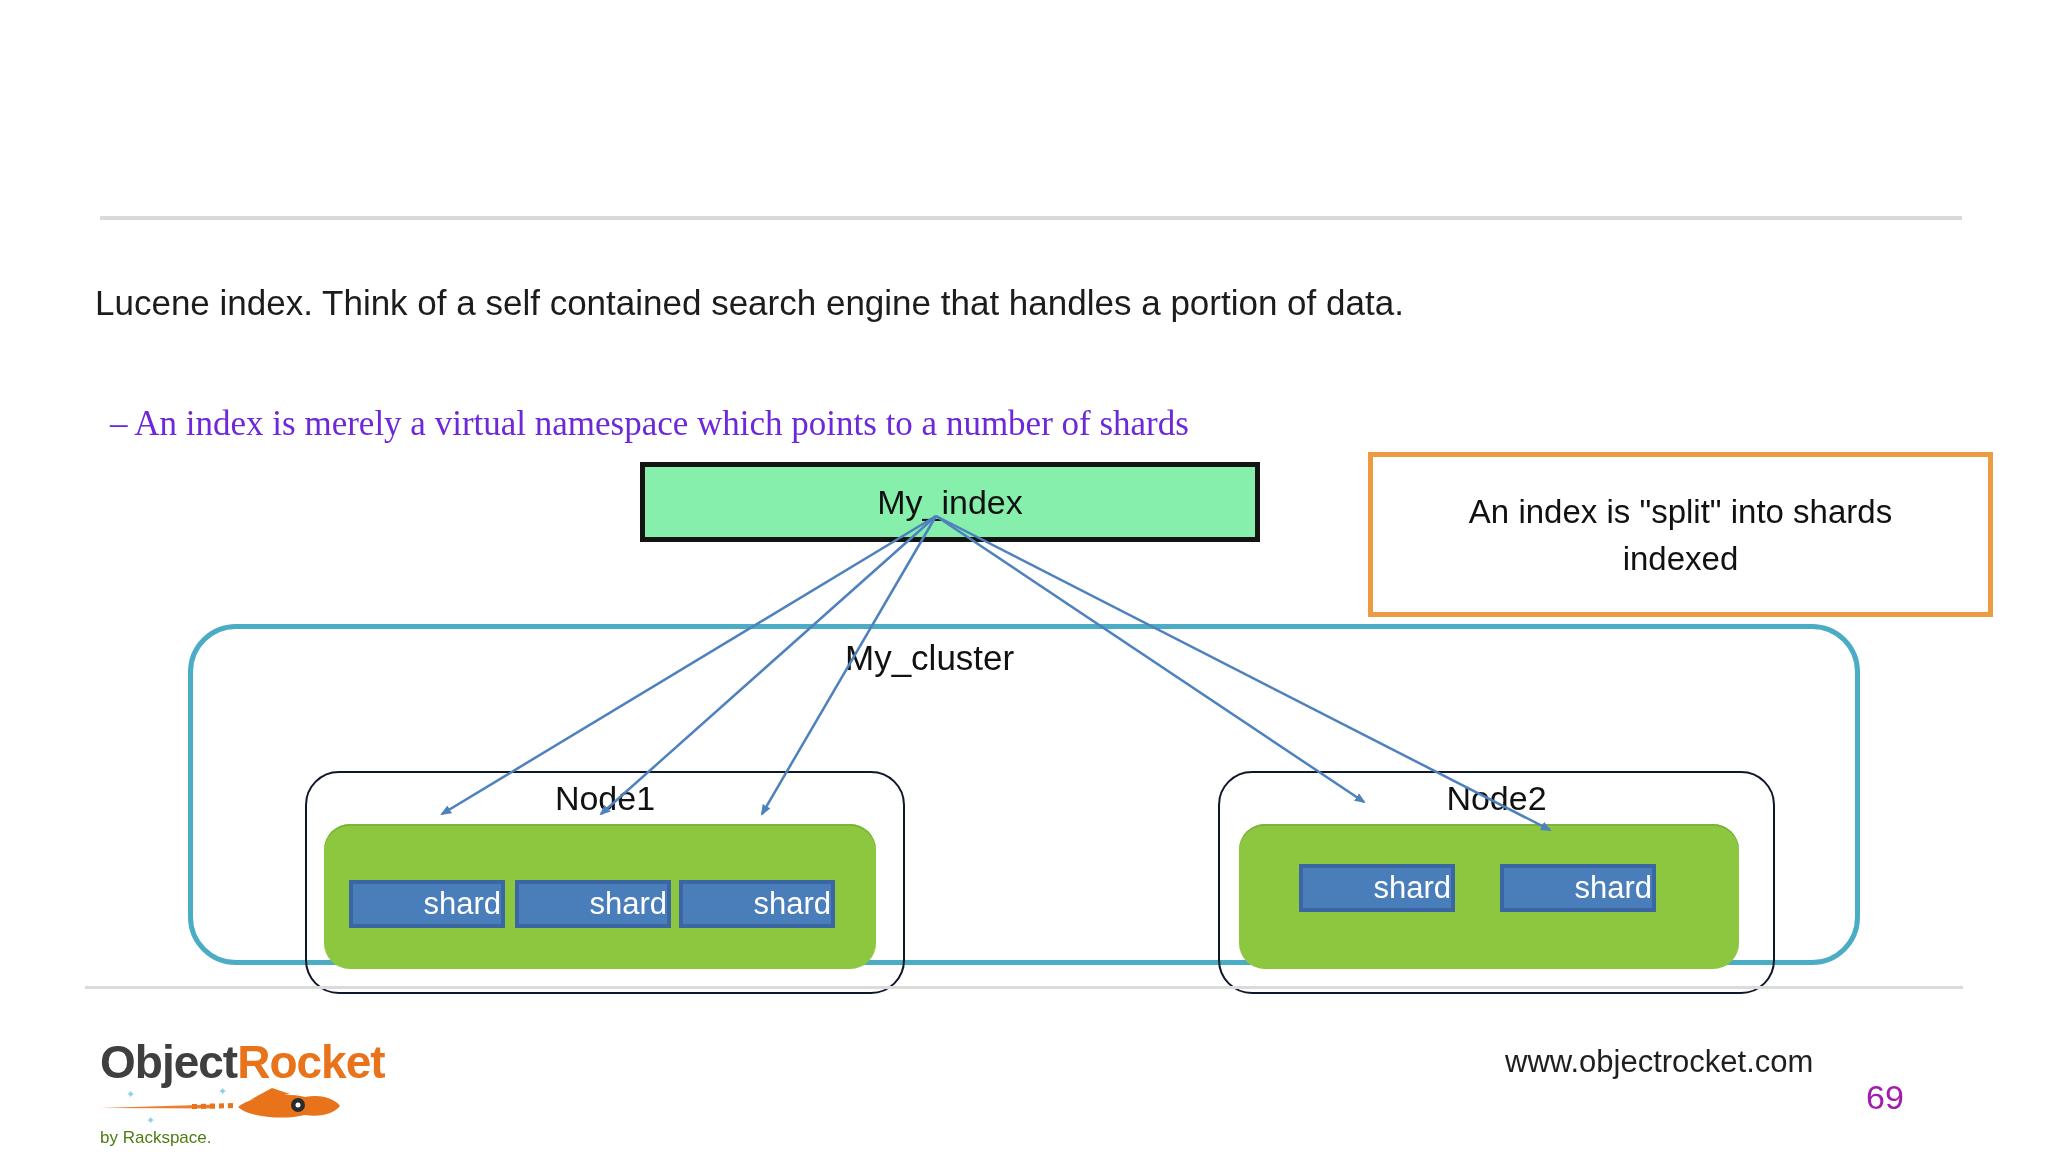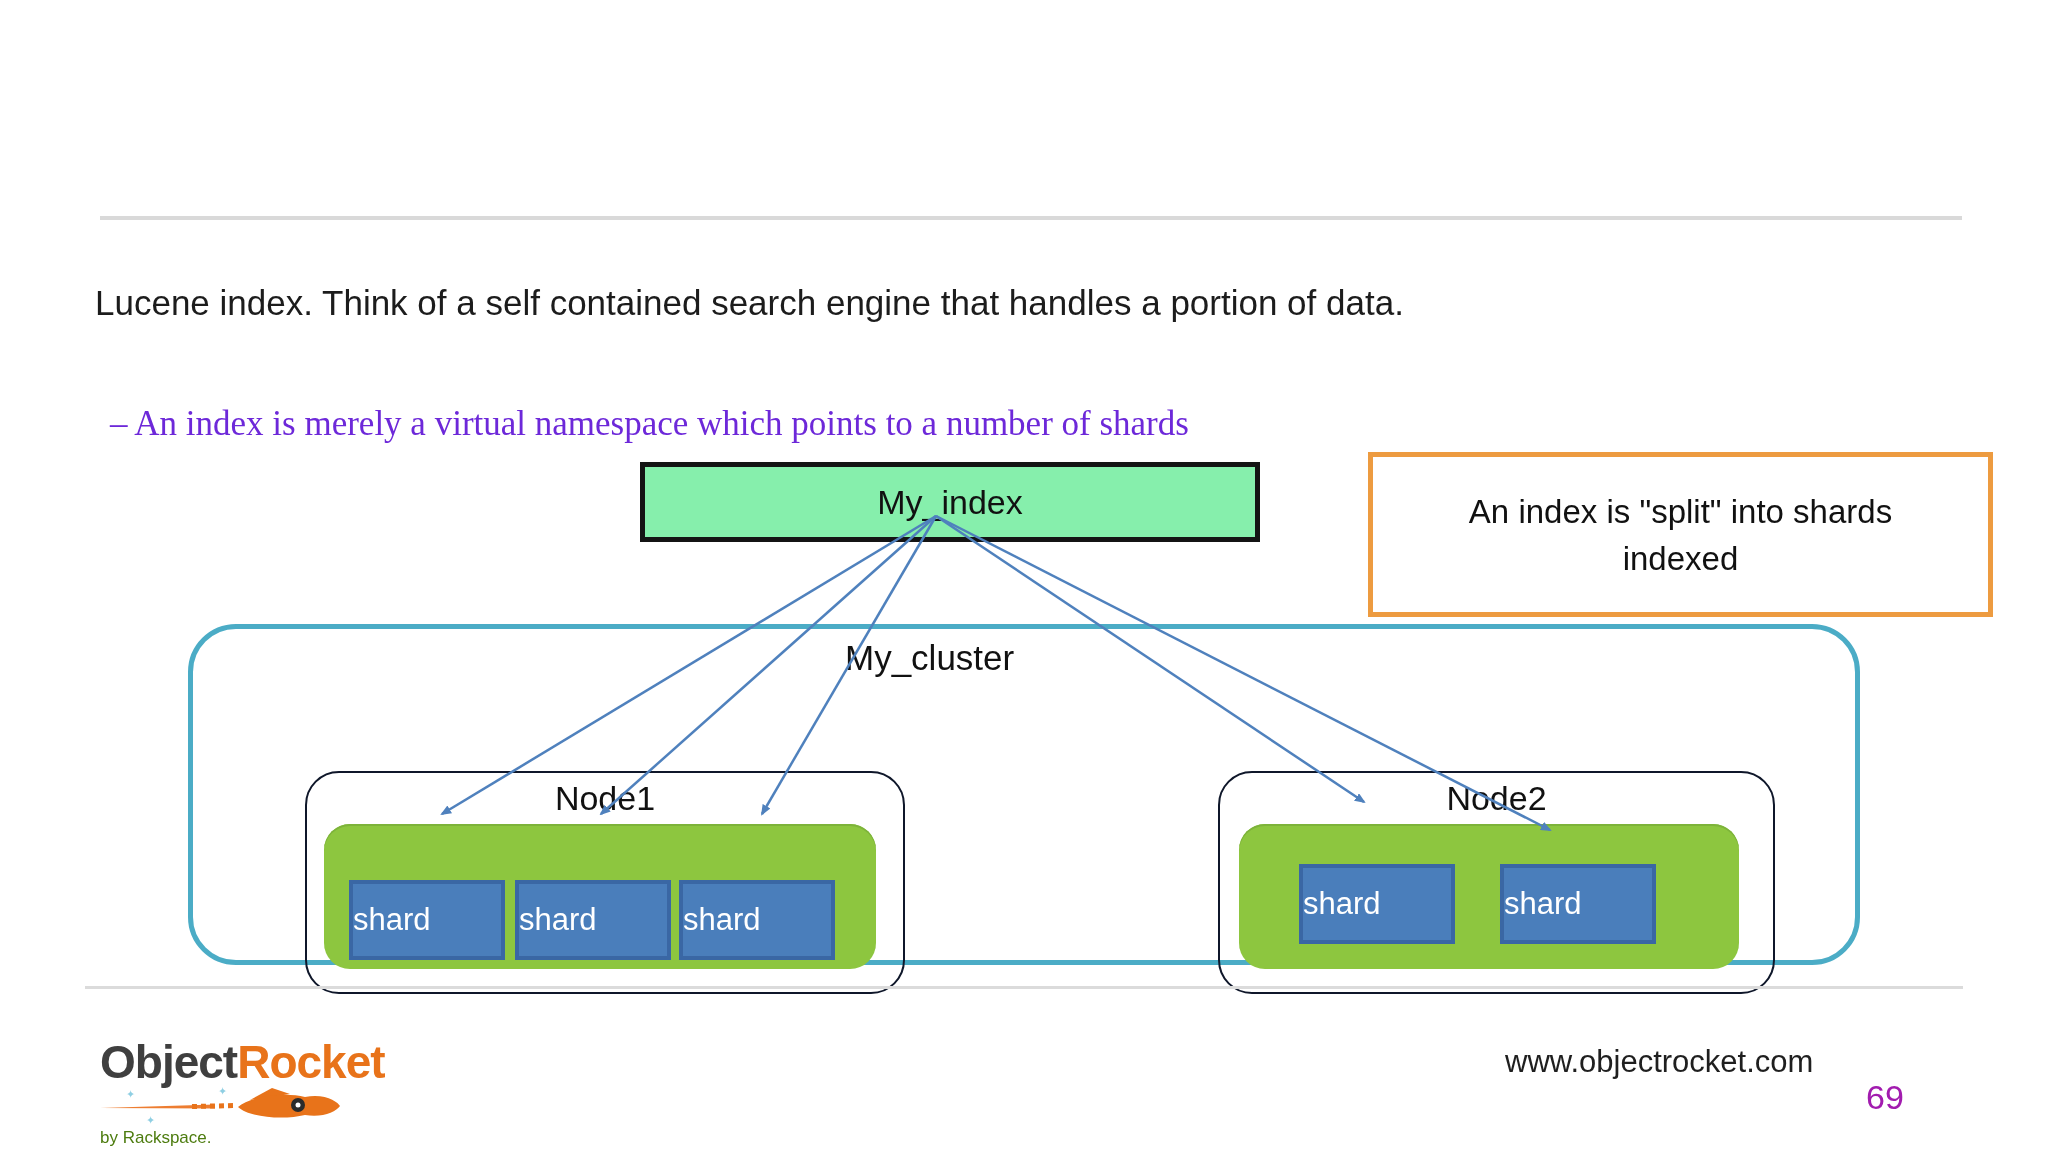--- a/index.html
+++ b/index.html
@@ -25,22 +25,22 @@
   .cluster-label{position:absolute;left:845px;top:638px;font-size:35px;color:#111;}
 
   .node{position:absolute;top:747px;height:223px;box-sizing:border-box;border:2px solid #0f172a;border-radius:34px;margin-top:24px;}
   .node1{left:305px;width:600px;}
   .node2{left:1218px;width:557px;}
   .node-label{text-align:center;margin-top:6px;font-size:34px;color:#111;}
   .green{position:absolute;background:#8DC63F;border-radius:26px;box-shadow:inset 0 2px 0 #7DB33A;}
   .node1 .green{left:17px;top:51px;width:552px;height:145px;}
   .node2 .green{left:19px;top:51px;width:500px;height:145px;}
 
-  .shard{position:absolute;width:156px;height:80px;box-sizing:border-box;background:#4A7EBB;border:4px solid #3A67A4;
-    display:flex;align-items:center;justify-content:flex-start;color:#ffffff;font-size:31px;}
+  .shard{position:absolute;width:156px;height:48px;box-sizing:border-box;background:#4A7EBB;border:4px solid #3A67A4;
+    display:flex;align-items:center;justify-content:flex-end;color:#ffffff;font-size:31px;}
   .node1 .shard{top:107px;}
   .node1 .s1{left:42px;} .node1 .s2{left:208px;} .node1 .s3{left:372px;}
   .node2 .shard{top:91px;}
   .node2 .s4{left:79px;} .node2 .s5{left:280px;}
 
   .arrows{position:absolute;left:0;top:0;z-index:5;pointer-events:none;}
 
   .footer-rule{position:absolute;left:85px;top:986px;width:1878px;height:3px;background:#DBDBDB;}
 
   .logo{position:absolute;left:100px;top:1038px;width:262px;}

